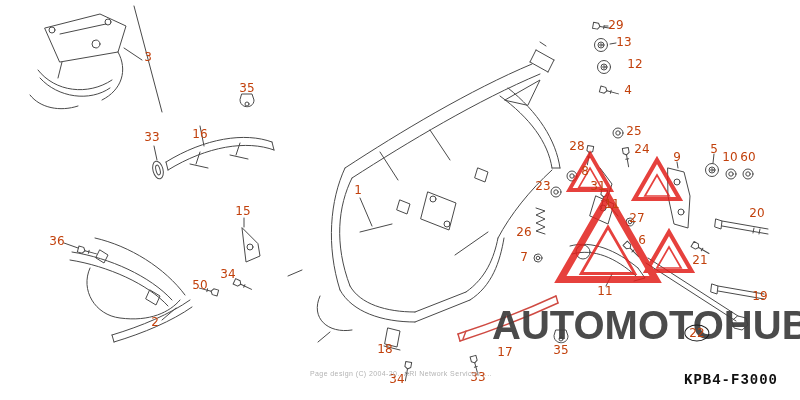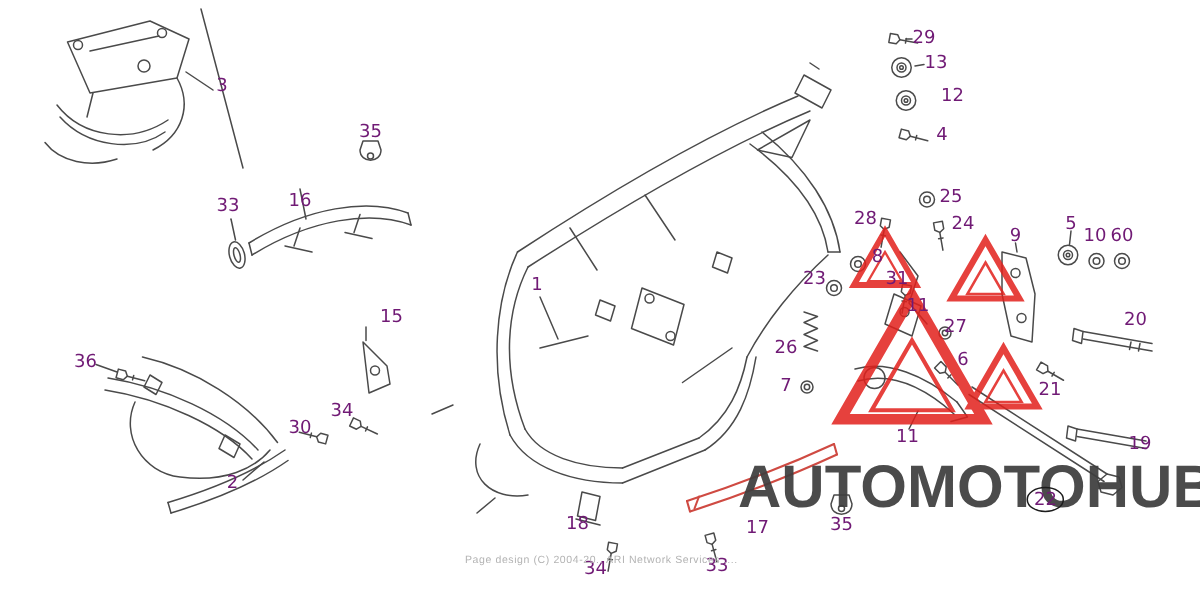--- a/index.html
+++ b/index.html
@@ -26,21 +26,21 @@
     letter-spacing: 0px;
     z-index: 4;
     white-space: nowrap;
     opacity: 0.93;
   }
   .callout-layer { position: absolute; inset: 0; z-index: 5; }
   .callout {
     position: absolute;
     transform: translate(-50%, -50%);
     font: 12px "DejaVu Sans", sans-serif;
-    color: #701a75;
+    color: #c2410c;
     white-space: nowrap;
     line-height: 13px;
   }
   .callout.circled {
     border: 1px solid #1c1c1c;
     border-radius: 50%;
     padding: 1px 4px;
   }
   .fr {
     position: absolute;
@@ -273,37 +273,38 @@
       <span class="callout" style="left: 642px; top: 149px;">24</span>
       <span class="callout" style="left: 677px; top: 157px;">9</span>
       <span class="callout" style="left: 714px; top: 149px;">5</span>
       <span class="callout" style="left: 730px; top: 157px;">10</span>
       <span class="callout" style="left: 748px; top: 157px;">60</span>
       <span class="callout" style="left: 585px; top: 171px;">8</span>
       <span class="callout" style="left: 598px; top: 186px;">31</span>
       <span class="callout" style="left: 543px; top: 186px;">23</span>
       <span class="callout" style="left: 358px; top: 190px;">1</span>
       <span class="callout" style="left: 612px; top: 204px;">11</span>
-      <span class="callout" style="left: 243px; top: 211px; margin-left: 18px;">15</span>
+      <span class="callout" style="left: 243px; top: 211px;">15</span>
       <span class="callout" style="left: 757px; top: 213px;">20</span>
       <span class="callout" style="left: 637px; top: 218px;">27</span>
       <span class="callout" style="left: 524px; top: 232px;">26</span>
       <span class="callout" style="left: 642px; top: 240px;">6</span>
       <span class="callout" style="left: 57px; top: 241px;">36</span>
       <span class="callout" style="left: 524px; top: 257px;">7</span>
       <span class="callout" style="left: 700px; top: 260px;">21</span>
       <span class="callout" style="left: 228px; top: 274px;">34</span>
-      <span class="callout" style="left: 200px; top: 285px;">30</span>
+      <span class="callout" style="left: 200px; top: 285px;">50</span>
       <span class="callout" style="left: 605px; top: 291px;">11</span>
       <span class="callout" style="left: 760px; top: 296px;">19</span>
       <span class="callout" style="left: 155px; top: 322px;">2</span>
       <span class="callout circled" style="left: 697px; top: 333px;">22</span>
       <span class="callout" style="left: 385px; top: 349px;">18</span>
       <span class="callout" style="left: 505px; top: 352px;">17</span>
       <span class="callout" style="left: 561px; top: 350px;">35</span>
       <span class="callout" style="left: 397px; top: 379px;">34</span>
       <span class="callout" style="left: 478px; top: 377px;">33</span>
     </div>
 
 
   <div class="footer-note">Page design (C) 2004-20.. ARI Network Services ....</div>
 
+  <div class="diagram-code">KPB4-F3000</div>
 </div>
 
 </body></html>

